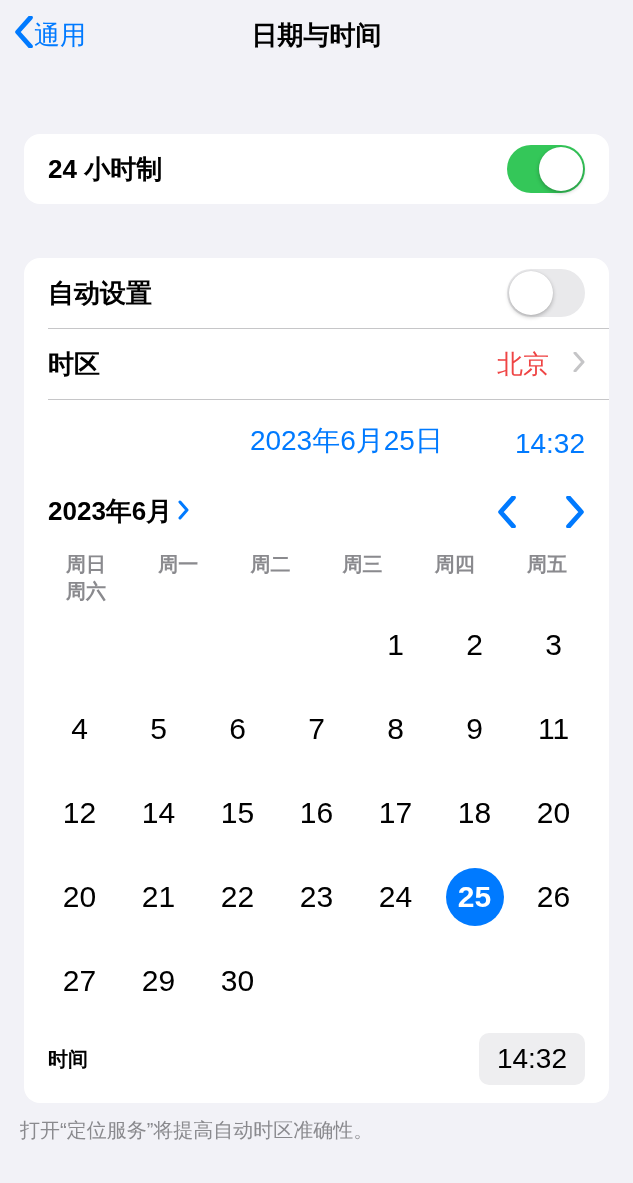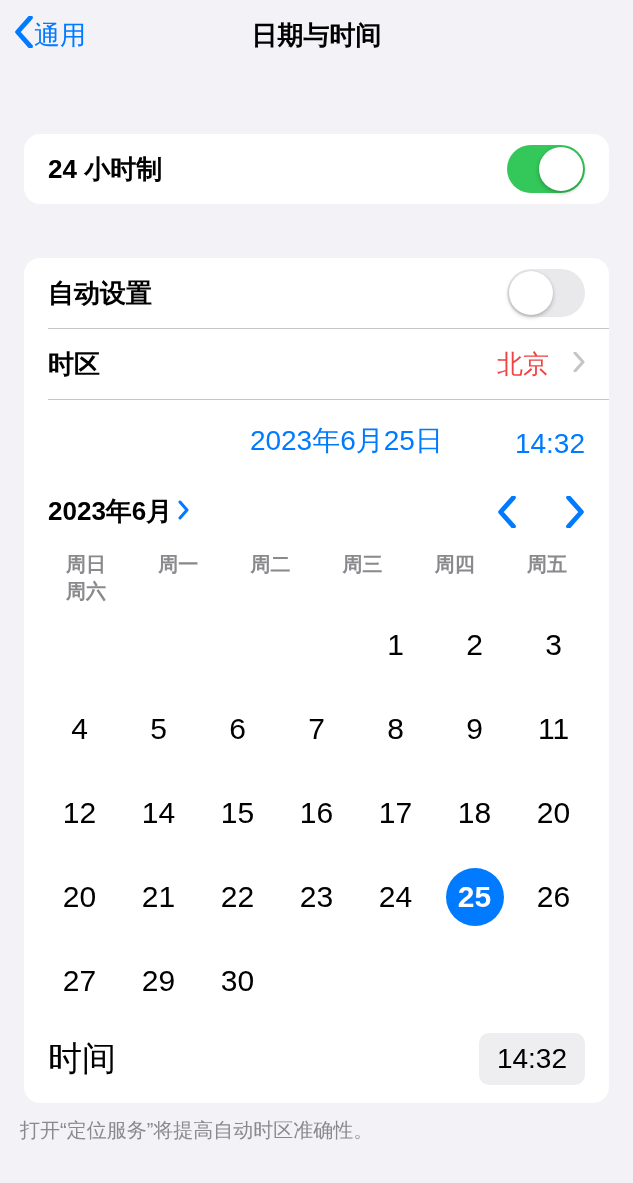--- a/index.html
+++ b/index.html
@@ -143,21 +143,21 @@
       cursor: pointer;
     }
     .num.selected { background: #007aff; color: #fff; font-weight: 600; }
 
     
     .time-row {
       display: flex;
       align-items: center;
       padding: 14px 24px 18px;
     }
-    .time-label { font-size: 34px; font-weight: 400; flex: 1; }
+    .time-label { font-size: 20px; font-weight: 700; flex: 1; }
     .time-pill {
       background: #eeeef0;
       border-radius: 10px;
       padding: 10px 18px;
       font-size: 28px;
       cursor: pointer;
     }
 
     
     .footer {

